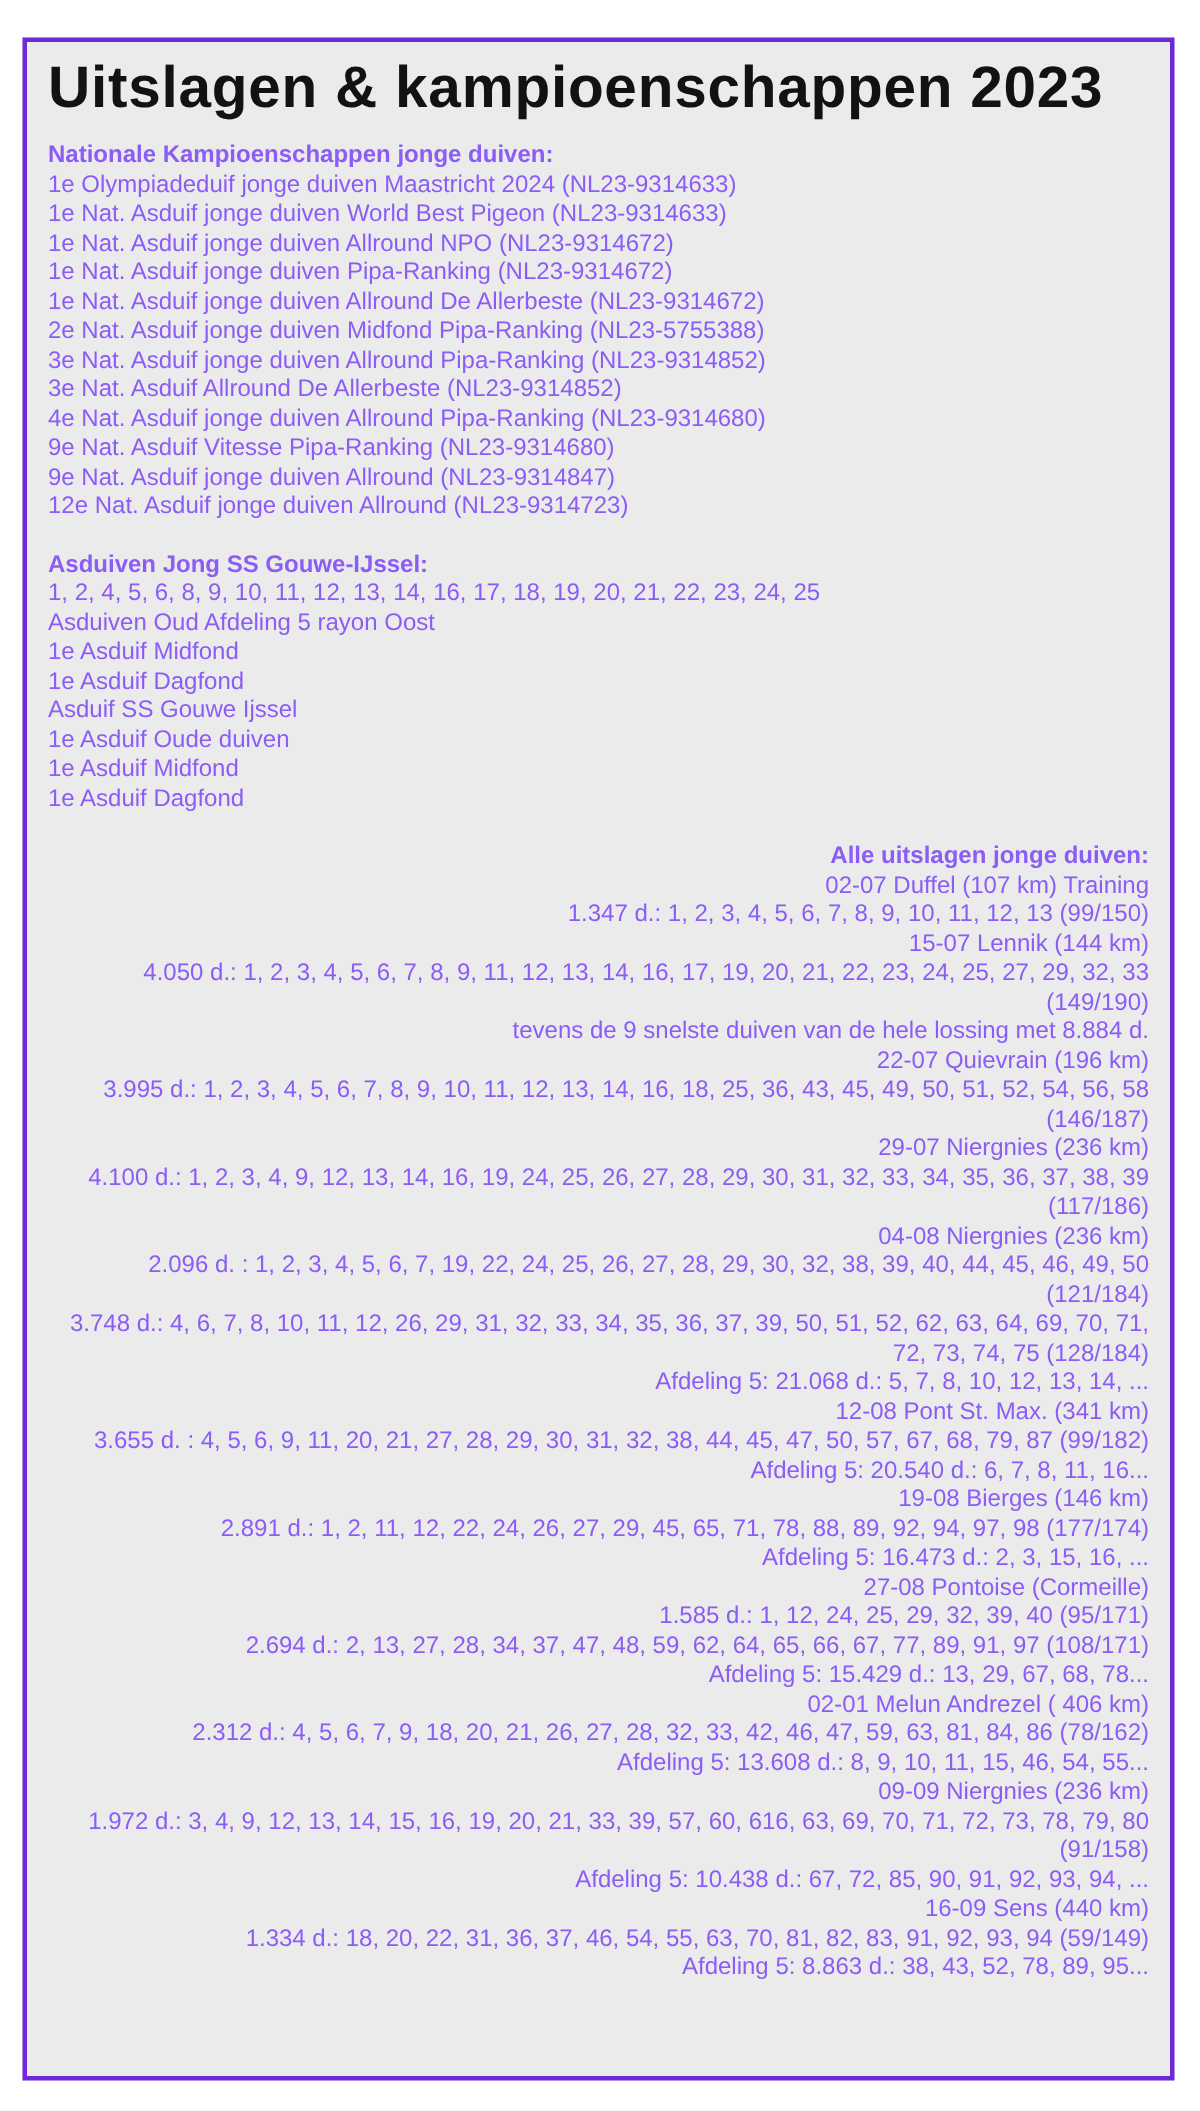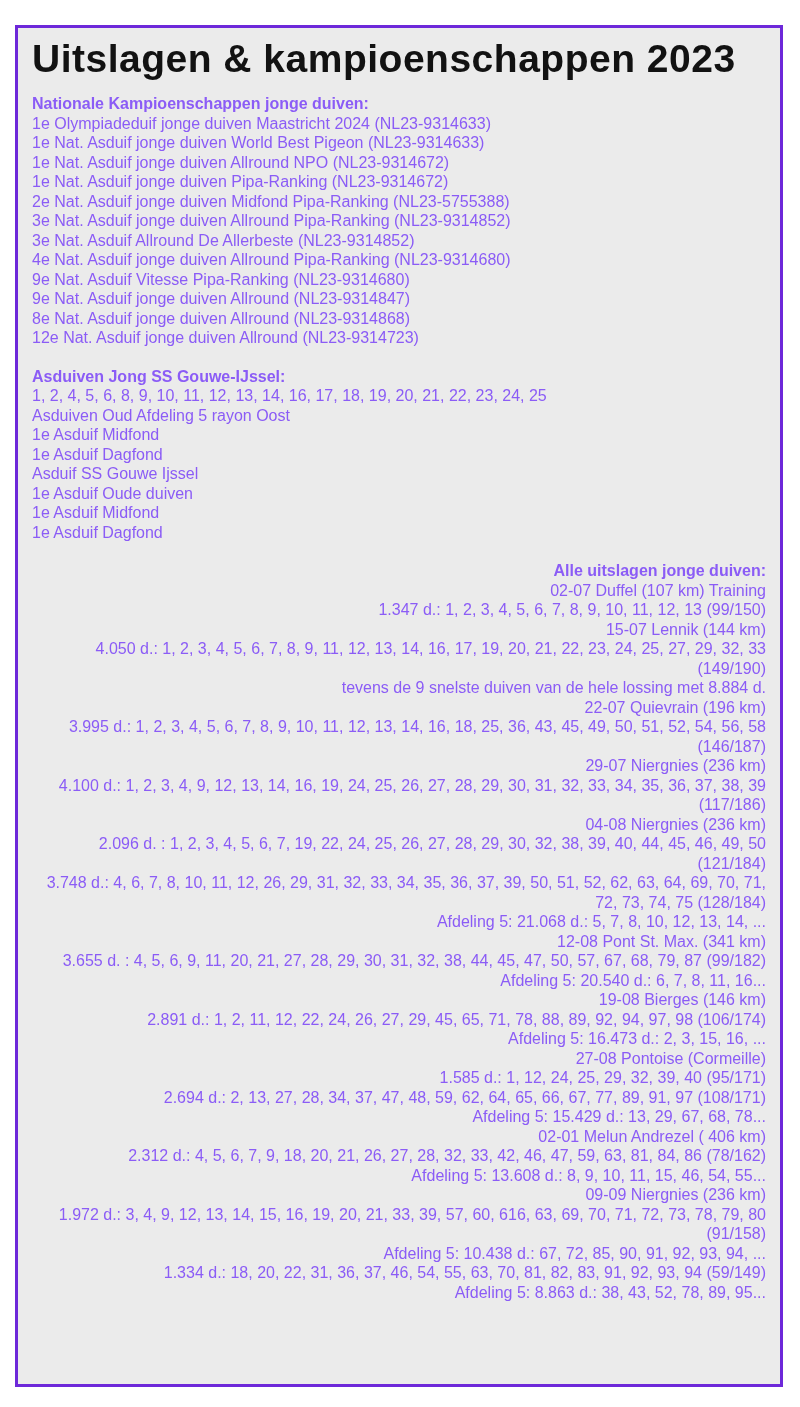--- a/index.html
+++ b/index.html
@@ -56,27 +56,27 @@
 
 <div class="card">
   <h1 class="title">Uitslagen &amp; kampioenschappen 2023</h1>
   <div id="sections">
       <div class="section">
         <div class="heading">Nationale Kampioenschappen jonge duiven:</div>
         <div class="line">1e Olympiadeduif jonge duiven Maastricht 2024 (NL23-9314633)</div>
         <div class="line">1e Nat. Asduif jonge duiven World Best Pigeon (NL23-9314633)</div>
         <div class="line">1e Nat. Asduif jonge duiven Allround NPO (NL23-9314672)</div>
         <div class="line">1e Nat. Asduif jonge duiven Pipa-Ranking (NL23-9314672)</div>
+        <div class="line">1e Nat. Asduif jonge duiven Allround De Allerbeste (NL23-9314672)</div>
         <div class="line">2e Nat. Asduif jonge duiven Midfond Pipa-Ranking (NL23-5755388)</div>
         <div class="line">3e Nat. Asduif jonge duiven Allround Pipa-Ranking (NL23-9314852)</div>
         <div class="line">3e Nat. Asduif Allround De Allerbeste (NL23-9314852)</div>
         <div class="line">4e Nat. Asduif jonge duiven Allround Pipa-Ranking (NL23-9314680)</div>
         <div class="line">9e Nat. Asduif Vitesse Pipa-Ranking (NL23-9314680)</div>
         <div class="line">9e Nat. Asduif jonge duiven Allround (NL23-9314847)</div>
-        <div class="line">8e Nat. Asduif jonge duiven Allround (NL23-9314868)</div>
         <div class="line">12e Nat. Asduif jonge duiven Allround (NL23-9314723)</div>
       </div>
       <div class="section">
         <div class="heading">Asduiven Jong SS Gouwe-IJssel:</div>
         <div class="line">1, 2, 4, 5, 6, 8, 9, 10, 11, 12, 13, 14, 16, 17, 18, 19, 20, 21, 22, 23, 24, 25</div>
         <div class="line">Asduiven Oud Afdeling 5 rayon Oost</div>
         <div class="line">1e Asduif Midfond</div>
         <div class="line">1e Asduif Dagfond</div>
         <div class="line">Asduif SS Gouwe Ijssel</div>
         <div class="line">1e Asduif Oude duiven</div>
@@ -95,29 +95,30 @@
         <div class="line">29-07 Niergnies (236 km)</div>
         <div class="line">4.100 d.: 1, 2, 3, 4, 9, 12, 13, 14, 16, 19, 24, 25, 26, 27, 28, 29, 30, 31, 32, 33, 34, 35, 36, 37, 38, 39 (117/186)</div>
         <div class="line">04-08 Niergnies (236 km)</div>
         <div class="line">2.096 d. : 1, 2, 3, 4, 5, 6, 7, 19, 22, 24, 25, 26, 27, 28, 29, 30, 32, 38, 39, 40, 44, 45, 46, 49, 50 (121/184)</div>
         <div class="line">3.748 d.: 4, 6, 7, 8, 10, 11, 12, 26, 29, 31, 32, 33, 34, 35, 36, 37, 39, 50, 51, 52, 62, 63, 64, 69, 70, 71, 72, 73, 74, 75 (128/184)</div>
         <div class="line">Afdeling 5: 21.068 d.: 5, 7, 8, 10, 12, 13, 14, ...</div>
         <div class="line">12-08 Pont St. Max. (341 km)</div>
         <div class="line">3.655 d. : 4, 5, 6, 9, 11, 20, 21, 27, 28, 29, 30, 31, 32, 38, 44, 45, 47, 50, 57, 67, 68, 79, 87 (99/182)</div>
         <div class="line">Afdeling 5: 20.540 d.: 6, 7, 8, 11, 16...</div>
         <div class="line">19-08 Bierges (146 km)</div>
-        <div class="line">2.891 d.: 1, 2, 11, 12, 22, 24, 26, 27, 29, 45, 65, 71, 78, 88, 89, 92, 94, 97, 98 (106/174)</div>
+        <div class="line">2.891 d.: 1, 2, 11, 12, 22, 24, 26, 27, 29, 45, 65, 71, 78, 88, 89, 92, 94, 97, 98 (177/174)</div>
         <div class="line">Afdeling 5: 16.473 d.: 2, 3, 15, 16, ...</div>
         <div class="line">27-08 Pontoise (Cormeille)</div>
         <div class="line">1.585 d.: 1, 12, 24, 25, 29, 32, 39, 40 (95/171)</div>
         <div class="line">2.694 d.: 2, 13, 27, 28, 34, 37, 47, 48, 59, 62, 64, 65, 66, 67, 77, 89, 91, 97 (108/171)</div>
         <div class="line">Afdeling 5: 15.429 d.: 13, 29, 67, 68, 78...</div>
         <div class="line">02-01 Melun Andrezel ( 406 km)</div>
         <div class="line">2.312 d.: 4, 5, 6, 7, 9, 18, 20, 21, 26, 27, 28, 32, 33, 42, 46, 47, 59, 63, 81, 84, 86 (78/162)</div>
         <div class="line">Afdeling 5: 13.608 d.: 8, 9, 10, 11, 15, 46, 54, 55...</div>
         <div class="line">09-09 Niergnies (236 km)</div>
         <div class="line">1.972 d.: 3, 4, 9, 12, 13, 14, 15, 16, 19, 20, 21, 33, 39, 57, 60, 616, 63, 69, 70, 71, 72, 73, 78, 79, 80 (91/158)</div>
         <div class="line">Afdeling 5: 10.438 d.: 67, 72, 85, 90, 91, 92, 93, 94, ...</div>
+        <div class="line">16-09 Sens (440 km)</div>
         <div class="line">1.334 d.: 18, 20, 22, 31, 36, 37, 46, 54, 55, 63, 70, 81, 82, 83, 91, 92, 93, 94 (59/149)</div>
         <div class="line">Afdeling 5: 8.863 d.: 38, 43, 52, 78, 89, 95...</div>
       </div>
     </div>
 </div>
 
 </body></html>

